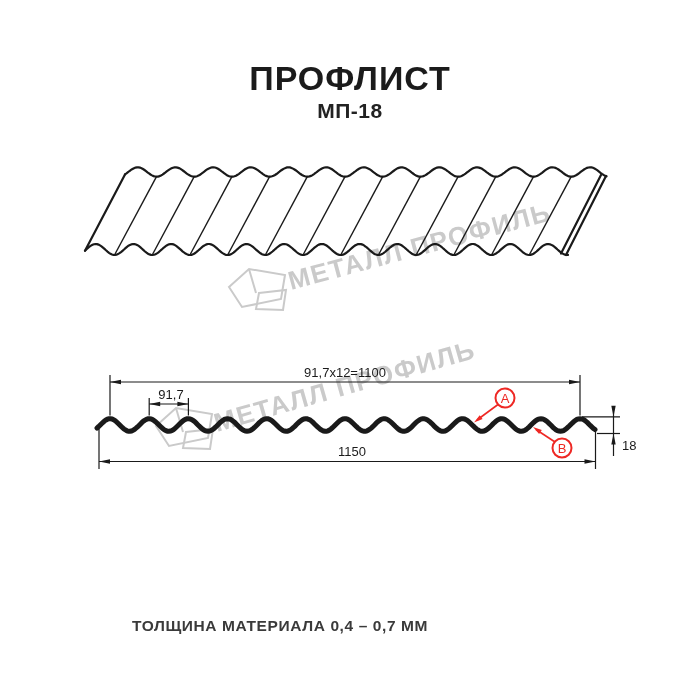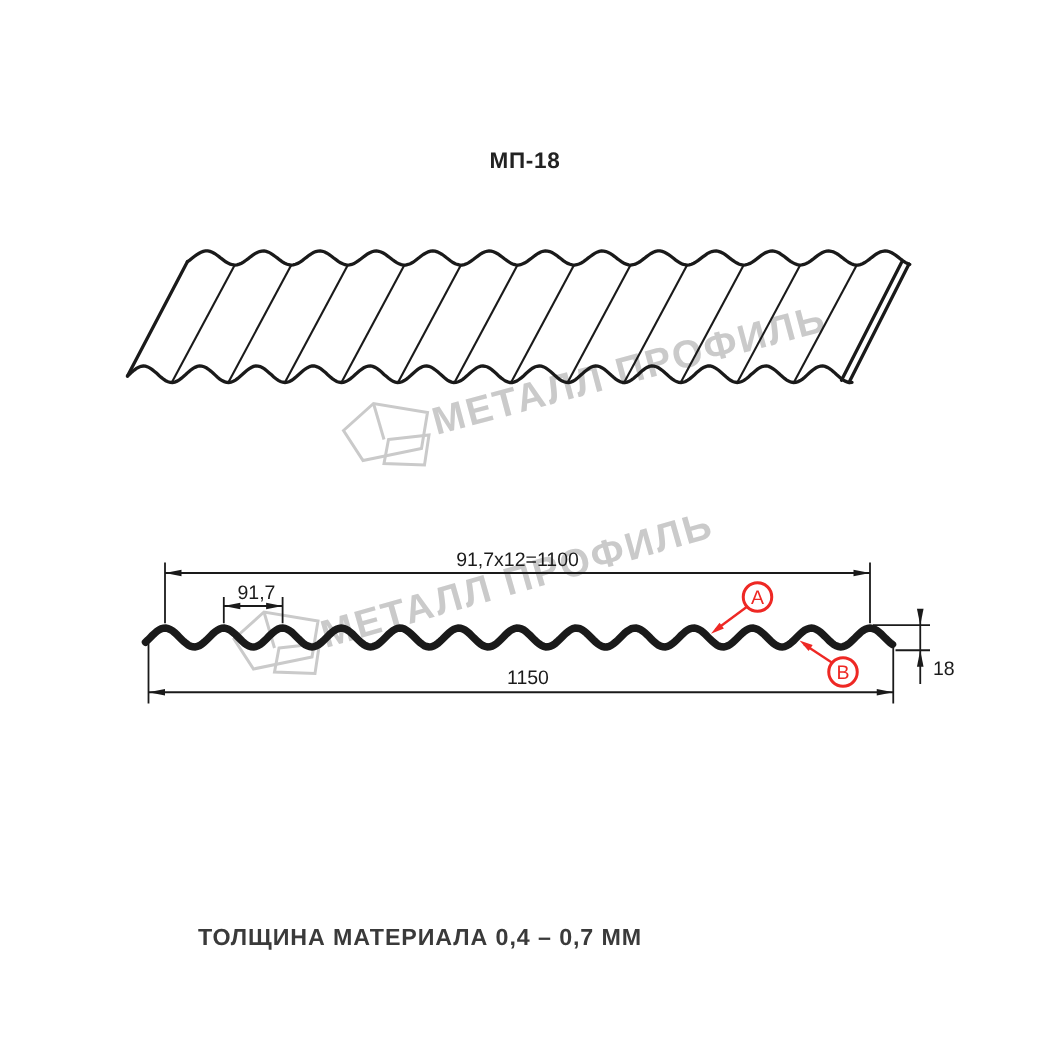--- a/index.html
+++ b/index.html
@@ -1,41 +1,42 @@
 <!DOCTYPE html>
 <html style="--wm-color: #cacaca; --red: #ee2824; --line: #1a1a1a;"><head>
 <meta charset="utf-8">
 <style>
   html,body{margin:0;padding:0;background:#fff;}
   .page{position:relative;width:700px;height:700px;background:#fff;overflow:hidden;
         font-family:"Liberation Sans",sans-serif;}
   .title{position:absolute;top:61px;left:0;width:700px;text-align:center;
          font-size:34px;font-weight:bold;letter-spacing:1px;color:#1b1b1b;line-height:1;}
   .subtitle{position:absolute;top:100px;left:0;width:700px;text-align:center;
-            font-size:15px;font-weight:bold;letter-spacing:.5px;color:#222;line-height:1;}
+            font-size:21px;font-weight:bold;letter-spacing:.5px;color:#222;line-height:1;}
   .footer{position:absolute;top:618px;left:0;width:560px;text-align:center;
           font-size:15.5px;font-weight:bold;letter-spacing:.6px;color:#3a3a3a;line-height:1;}
   svg.dwg{position:absolute;top:0;left:0;}
   .wm-shape{stroke:var(--wm-color,#cacaca);stroke-width:2;fill:none;stroke-linejoin:miter;}
   .wm-text{fill:var(--wm-color,#cacaca);font-size:26px;font-weight:bold;letter-spacing:1.5px;}
   .ln1{stroke:var(--line,#1a1a1a);stroke-width:1.4;fill:none;}
   .ln2{stroke:var(--line,#1a1a1a);stroke-width:2.2;fill:none;stroke-linecap:round;}
   #cs-wave{stroke:var(--line,#1a1a1a);stroke-width:5;fill:none;stroke-linecap:round;}
   #dim-geom line{stroke:var(--line,#1a1a1a);stroke-width:1.2;}
   #dim-geom polygon{fill:var(--line,#1a1a1a);}
   .dim{fill:#1b1b1b;font-size:13px;}
   #callout-geom circle{stroke:var(--red,#ee2824);stroke-width:2;fill:none;}
   #callout-geom line{stroke:var(--red,#ee2824);stroke-width:1.6;}
   #callout-geom polygon{fill:var(--red,#ee2824);}
   .co{fill:var(--red,#ee2824);font-size:13px;}
 </style>
 </head>
 <body>
 
 <div class="page">
+  <div class="title">ПРОФЛИСТ</div>
   <div class="subtitle">МП-18</div>
 
   <svg class="dwg" width="700" height="700" viewBox="0 0 700 700">
 
     <g>
       <g transform="translate(228,267)">
         <path class="wm-shape" d="M1 20 L21 2 L57 8 L53 32 L14 40 Z"></path>
         <path class="wm-shape" d="M21 2 L28 26"></path>
         <path class="wm-shape" d="M31 26 L58 23 L55 43 L28 42 Z"></path>
       </g>

